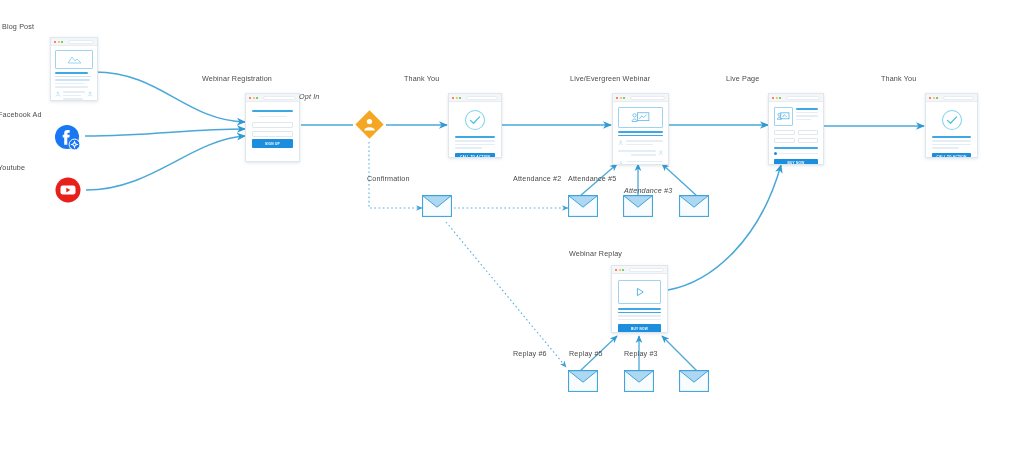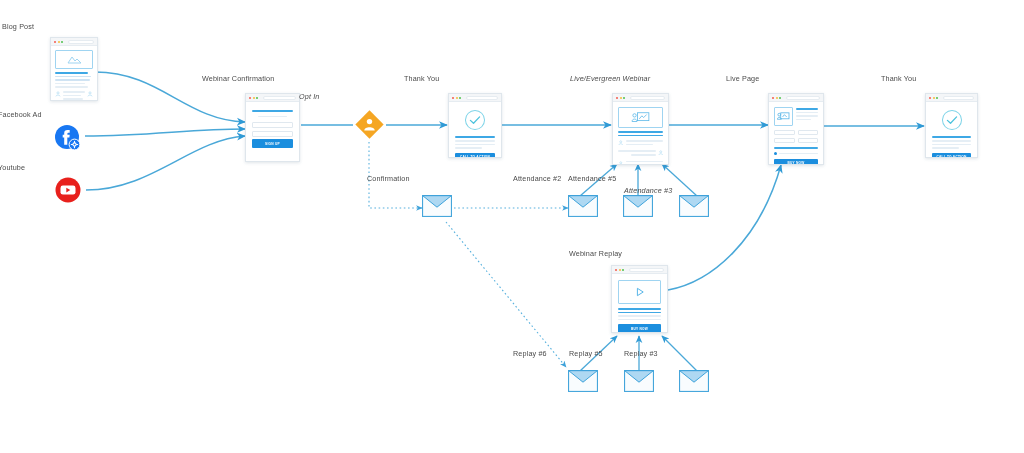--- a/index.html
+++ b/index.html
@@ -216,21 +216,21 @@
     <div class="social" style="left:17px; top:14px;">
       <svg width="26" height="26" viewBox="0 0 26 26">
         <circle cx="13" cy="13" r="12.5" fill="#e8201c"></circle>
         <rect x="5.5" y="8.6" width="15" height="9" rx="2.4" fill="#ffffff"></rect>
         <path d="M11.3 10.8 L15.3 13.1 L11.3 15.4 Z" fill="#e8201c"></path>
       </svg>
     </div>
   </div>
 
   <div class="node" style="left:232px; top:74px; width:80px;">
-    <div class="node-label" style="top:0;">Webinar Confirmation</div>
+    <div class="node-label" style="top:0;">Webinar Registration</div>
     <div class="browser" style="left:13px; top:19px; width:55px; height:69px;">
       <div class="bar">
         <span class="dot d1"></span>
         <span class="dot d2"></span>
         <span class="dot d3"></span>
         <span class="urlbar"></span>
       </div>
       <div class="body" style="padding:8px 6px;">
         <div class="line dk" style="width:100%; height:1.8px; margin-bottom:4px;"></div>
         <div class="line lt" style="width:70%; margin:0 auto 5px auto;"></div>
@@ -271,21 +271,21 @@
         <div class="line dk" style="width:100%; height:2px;"></div>
         <div class="line lt" style="width:100%;"></div>
         <div class="line lt" style="width:100%;"></div>
         <div class="line lt" style="width:68%; margin-bottom:4px;"></div>
         <div class="btn">CALL TO ACTION</div>
       </div>
     </div>
   </div>
 
   <div class="node" style="left:590px; top:74px; width:100px;">
-    <div class="node-label" style="top:0;font-style:italic;">Live/Evergreen Webinar</div>
+    <div class="node-label" style="top:0;">Live/Evergreen Webinar</div>
     <div class="browser" style="left:22px; top:19px; width:57px; height:72px;">
       <div class="bar">
         <span class="dot d1"></span>
         <span class="dot d2"></span>
         <span class="dot d3"></span>
         <span class="urlbar"></span>
       </div>
       <div class="body" style="padding:5px 5px;">
         <div class="imgbox" style="height:21px; margin-bottom:3px;">
           <svg width="20" height="14" viewBox="0 0 22 16">

